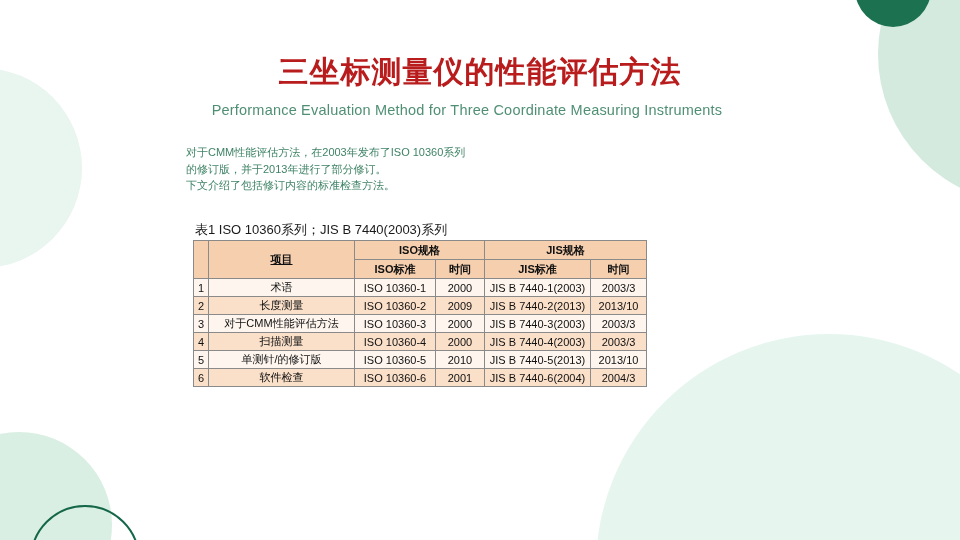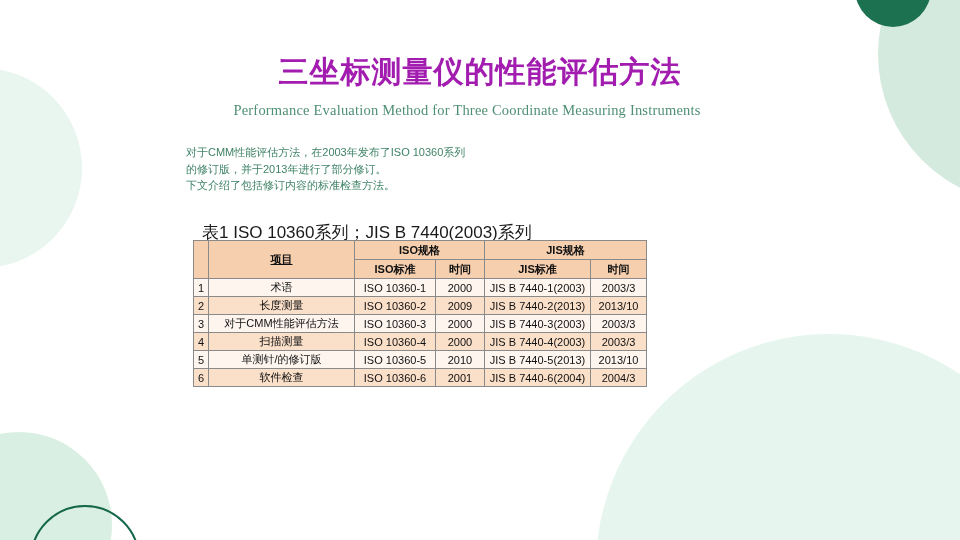--- a/index.html
+++ b/index.html
@@ -78,50 +78,49 @@
   }
 
   #title {
     position: absolute;
     left: 0;
     top: 52px;
     width: 960px;
     text-align: center;
     font-size: 30px;
     font-weight: bold;
-    color: #a21caf;
+    color: #b91c1c;
     letter-spacing: 1px;
   }
   #subtitle {
     position: absolute;
     left: 0;
     top: 102px;
     width: 934px;
     text-align: center;
     font-size: 14.5px;
     color: #4f8f74;
     letter-spacing: 0.2px;
-    font-family: Liberation Serif, serif;
   }
 
   #intro {
     position: absolute;
     left: 186px;
     top: 144px;
     font-size: 11px;
     line-height: 16.5px;
     color: #3f8366;
   }
   #intro div { white-space: nowrap; }
 
   #table-caption {
     position: absolute;
-    left: 202px;
+    left: 195px;
     top: 221px;
-    font-size: 17px;
+    font-size: 13px;
     color: #1a1a1a;
   }
 
   
   #spec-table {
     position: absolute;
     left: 193px;
     top: 240px;
     border-collapse: collapse;
     font-size: 11px;

